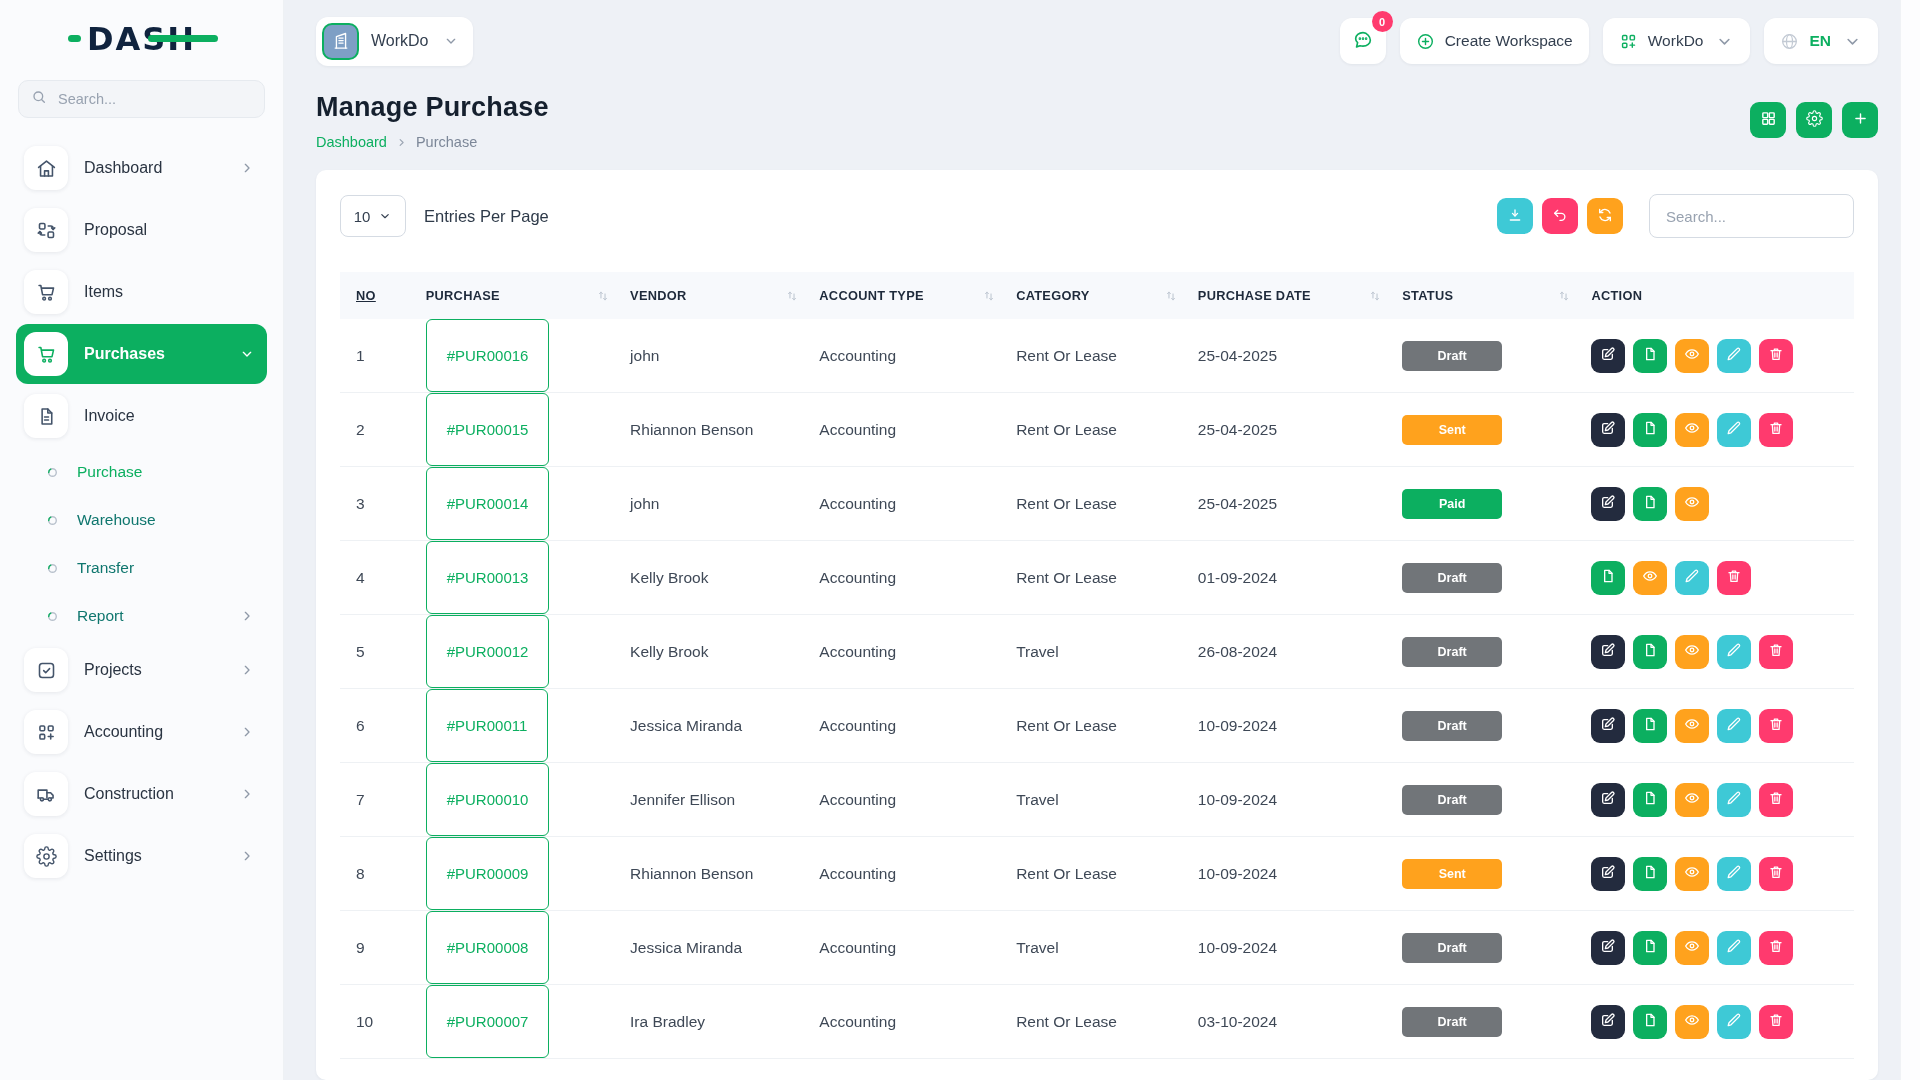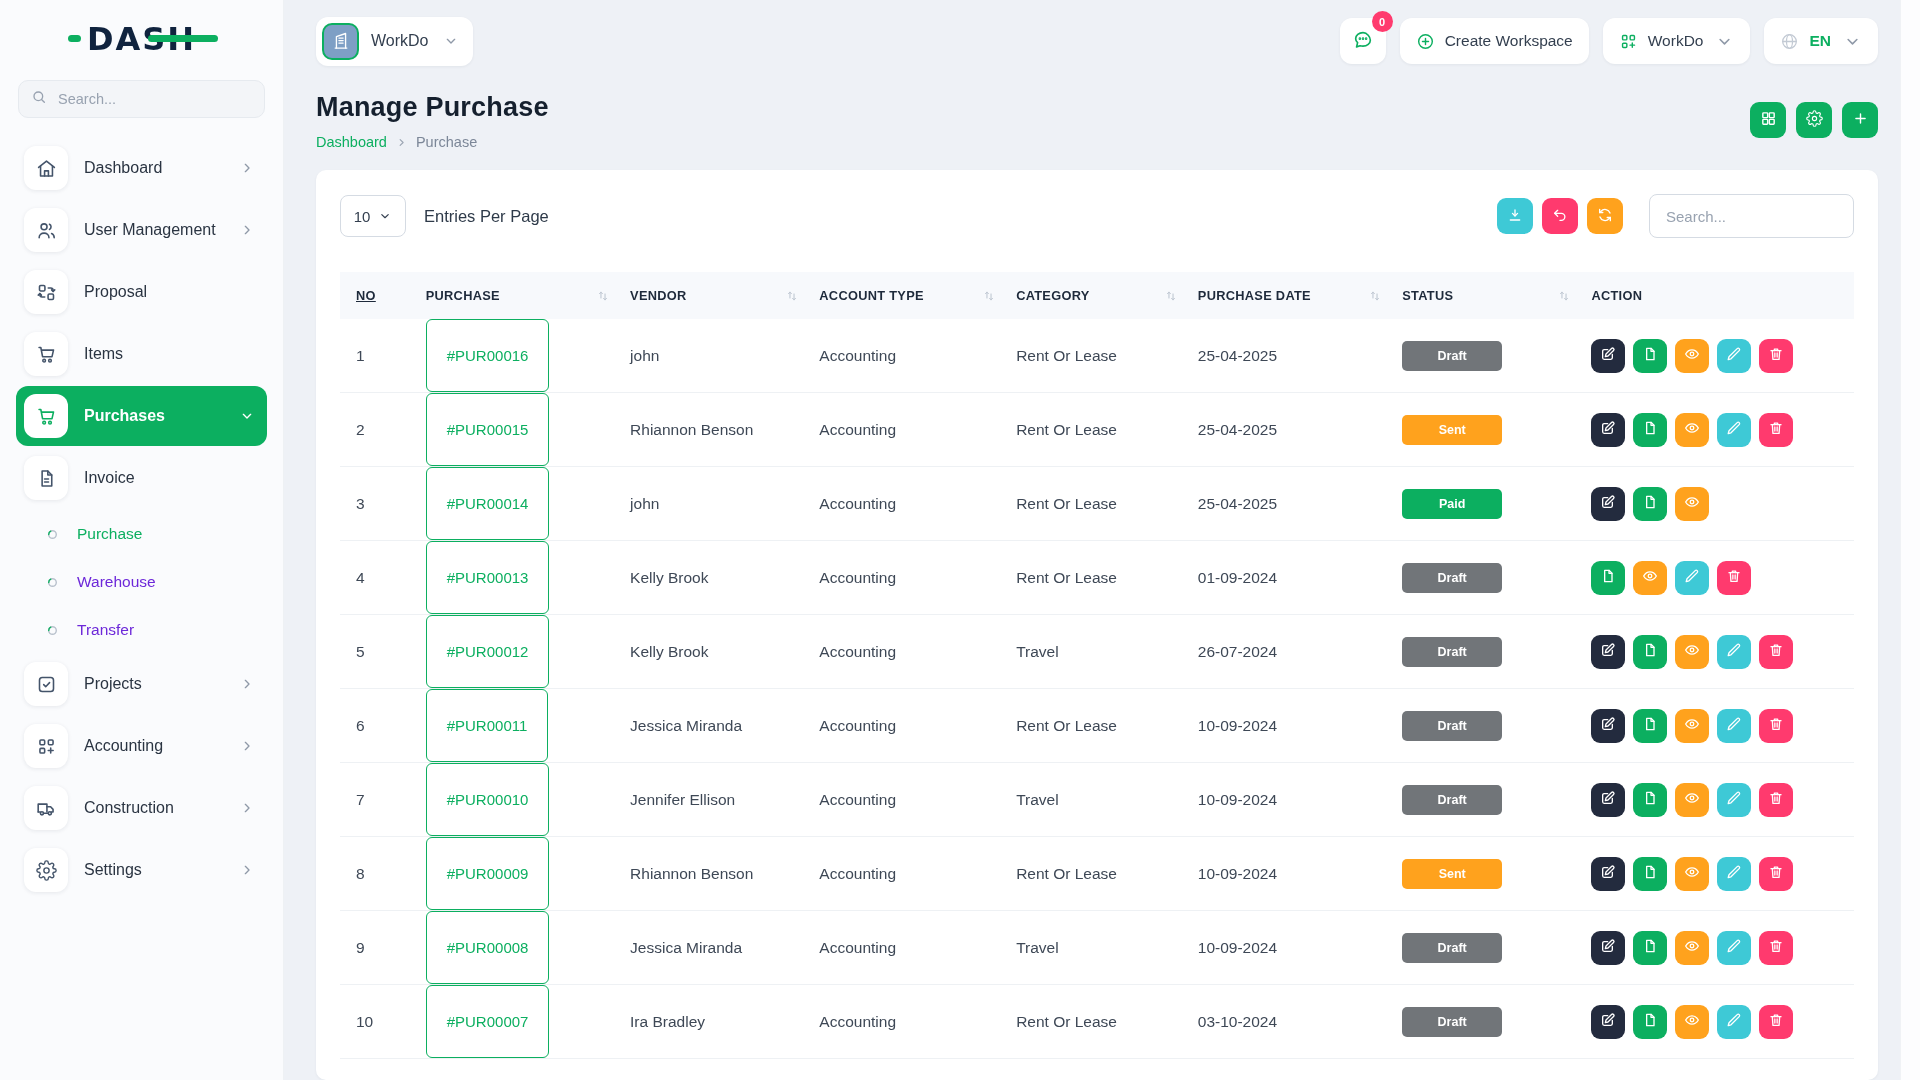--- a/index.html
+++ b/index.html
@@ -30,21 +30,21 @@
             cursor:pointer;font-size:16px;color:#2A3442;}
   .icon-box{width:44px;height:44px;border-radius:12px;background:#fff;box-shadow:0 1px 4px rgba(20,30,55,.09);
             display:flex;align-items:center;justify-content:center;color:#44546A;flex:none;}
   .icon-box svg{width:21px;height:21px}
   .nav-label{white-space:nowrap;overflow:hidden;text-overflow:ellipsis;}
   .chev{margin-left:auto;color:#8F99A8;display:flex;flex:none}
   .chev svg{width:16px;height:16px}
   .nav-item.active{background:var(--green);color:#fff;font-weight:700;}
   .nav-item.active .icon-box{color:var(--green);box-shadow:none;}
   .nav-item.active .chev{color:#fff}
-  .sub-item{display:flex;align-items:center;gap:18px;padding:15px 12px 15px 30px;font-size:15.5px;color:#6d28d9;cursor:pointer;}
+  .sub-item{display:flex;align-items:center;gap:18px;padding:15px 12px 15px 30px;font-size:15.5px;color:#0f766e;cursor:pointer;}
   .sub-item .sub-bullet{display:flex;flex:none}
   .sub-item .sub-bullet svg{width:13px;height:13px}
   .sub-item.active{color:var(--green);}
 
   
   .main{flex:1;display:flex;flex-direction:column;padding:0 42px 0 32px;min-width:0;}
   .topbar{height:76px;display:flex;align-items:center;gap:14px;padding-top:6px;flex:none;}
   .pill{background:#fff;border-radius:12px;box-shadow:0 1px 3px rgba(20,30,55,.06);display:flex;align-items:center;cursor:pointer;}
   .ws-pill{gap:12px;padding:6px 14px 6px 6px;}
   .ws-icon{width:37px;height:37px;border-radius:10px;background:#7E9FC5;border:2px solid var(--green);
@@ -138,36 +138,20 @@
           <span class="nav-label">Dashboard</span>
           <span class="chev">
             <svg viewBox="0 0 24 24" fill="none" stroke="currentColor" stroke-width="2" stroke-linecap="round" stroke-linejoin="round">
               <path d="m9.5 6.5 5.5 5.5-5.5 5.5"></path>
             </svg>
           </span>
         </div>
         <div class="nav-item">
           <span class="icon-box">
             <svg viewBox="0 0 24 24" fill="none" stroke="currentColor" stroke-width="1.8" stroke-linecap="round" stroke-linejoin="round">
-              <circle cx="9.2" cy="7.8" r="3.4"></circle>
-              <path d="M3.6 20.2c0-3.1 2.5-5.2 5.6-5.2s5.6 2.1 5.6 5.2"></path>
-              <path d="M15.4 4.8a3.4 3.4 0 0 1 0 6"></path>
-              <path d="M17.8 15.4c1.9.8 3 2.5 3 4.8"></path>
-            </svg>
-          </span>
-          <span class="nav-label">User Management</span>
-          <span class="chev">
-            <svg viewBox="0 0 24 24" fill="none" stroke="currentColor" stroke-width="2" stroke-linecap="round" stroke-linejoin="round">
-              <path d="m9.5 6.5 5.5 5.5-5.5 5.5"></path>
-            </svg>
-          </span>
-        </div>
-        <div class="nav-item">
-          <span class="icon-box">
-            <svg viewBox="0 0 24 24" fill="none" stroke="currentColor" stroke-width="1.8" stroke-linecap="round" stroke-linejoin="round">
               <rect x="4" y="4" width="6.2" height="6.2" rx="1.4"></rect>
               <rect x="13.8" y="13.8" width="6.2" height="6.2" rx="1.4"></rect>
               <path d="M14 6.8h3a2.6 2.6 0 0 1 2.6 2.6v1.4"></path>
               <path d="m17.8 9 1.8 1.8L21.4 9"></path>
               <path d="M10 17.2H7A2.6 2.6 0 0 1 4.4 14.6v-1.4"></path>
               <path d="M6.2 15 4.4 13.2 2.6 15"></path>
             </svg>
           </span>
           <span class="nav-label">Proposal</span>
         </div>
@@ -225,20 +209,34 @@
           <span>Warehouse</span>
         </div>
         <div class="sub-item">
           <span class="sub-bullet">
             <svg viewBox="0 0 24 24" fill="none" stroke-width="2.6" stroke-linecap="round">
               <circle cx="12" cy="12" r="7" stroke="#B9C2CD"></circle>
               <path d="M5 12a7 7 0 0 1 3.8-6.2" stroke="#0CAF60"></path>
             </svg>
           </span>
           <span>Transfer</span>
+        </div>
+        <div class="sub-item">
+          <span class="sub-bullet">
+            <svg viewBox="0 0 24 24" fill="none" stroke-width="2.6" stroke-linecap="round">
+              <circle cx="12" cy="12" r="7" stroke="#B9C2CD"></circle>
+              <path d="M5 12a7 7 0 0 1 3.8-6.2" stroke="#0CAF60"></path>
+            </svg>
+          </span>
+          <span>Report</span>
+          <span class="chev">
+            <svg viewBox="0 0 24 24" fill="none" stroke="currentColor" stroke-width="2" stroke-linecap="round" stroke-linejoin="round">
+              <path d="m9.5 6.5 5.5 5.5-5.5 5.5"></path>
+            </svg>
+          </span>
         </div>
         <div class="nav-item">
           <span class="icon-box">
             <svg viewBox="0 0 24 24" fill="none" stroke="currentColor" stroke-width="1.8" stroke-linecap="round" stroke-linejoin="round">
               <rect x="4" y="4" width="16" height="16" rx="3.2"></rect>
               <path d="m8.8 12.2 2.3 2.3 4.4-4.6"></path>
             </svg>
           </span>
           <span class="nav-label">Projects</span>
           <span class="chev">
@@ -702,21 +700,21 @@
                   </button>
                 </div>
               </td>
             </tr>
             <tr>
               <td>5</td>
               <td><span class="pur-badge">#PUR00012</span></td>
               <td>Kelly Brook</td>
               <td>Accounting</td>
               <td>Travel</td>
-              <td>26-07-2024</td>
+              <td>26-08-2024</td>
               <td><span class="status-badge" style="background:#717579">Draft</span></td>
               <td>
                 <div class="actions">
                   <button class="act-btn" style="background:#232B3E">
                     <span><svg viewBox="0 0 24 24" fill="none" stroke="currentColor" stroke-width="2" stroke-linecap="round" stroke-linejoin="round">
                         <path d="M11.5 5.5H6.2A2.2 2.2 0 0 0 4 7.7v10.1A2.2 2.2 0 0 0 6.2 20h10.1a2.2 2.2 0 0 0 2.2-2.2v-5.3"></path>
                         <path d="M17.3 3.7a2.1 2.1 0 0 1 3 3L12 15l-4 1 1-4z"></path>
                       </svg></span>
                   </button>
                   <button class="act-btn" style="background:#0CAF60">

